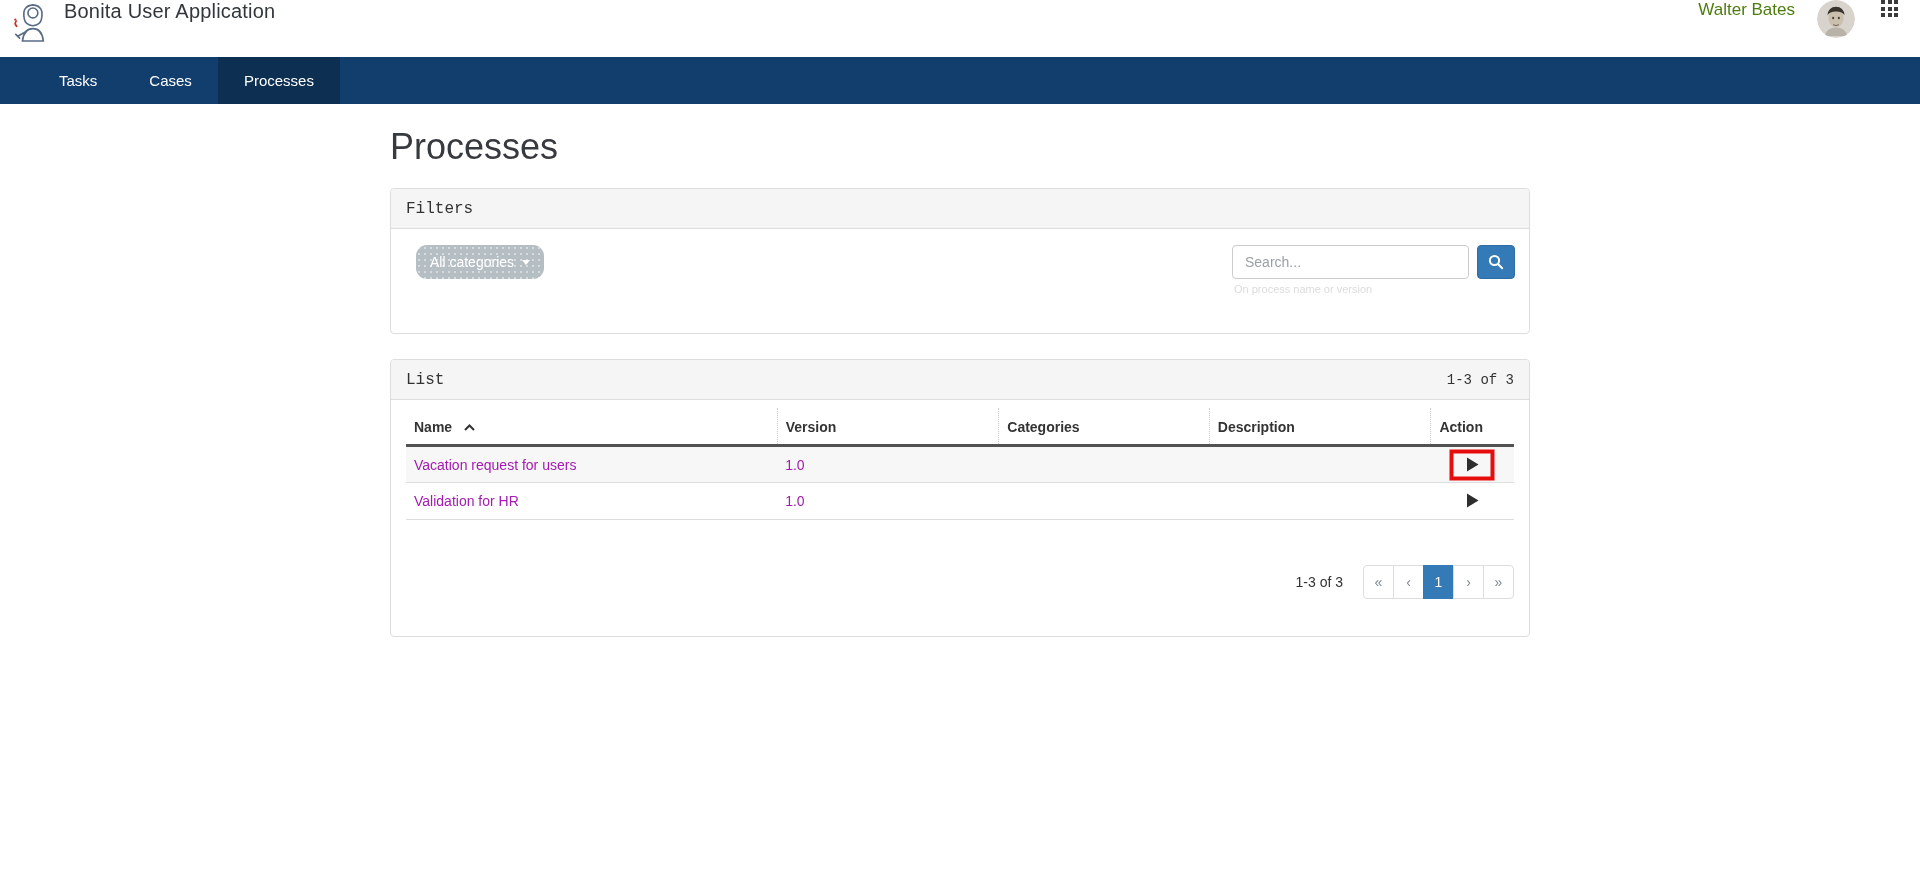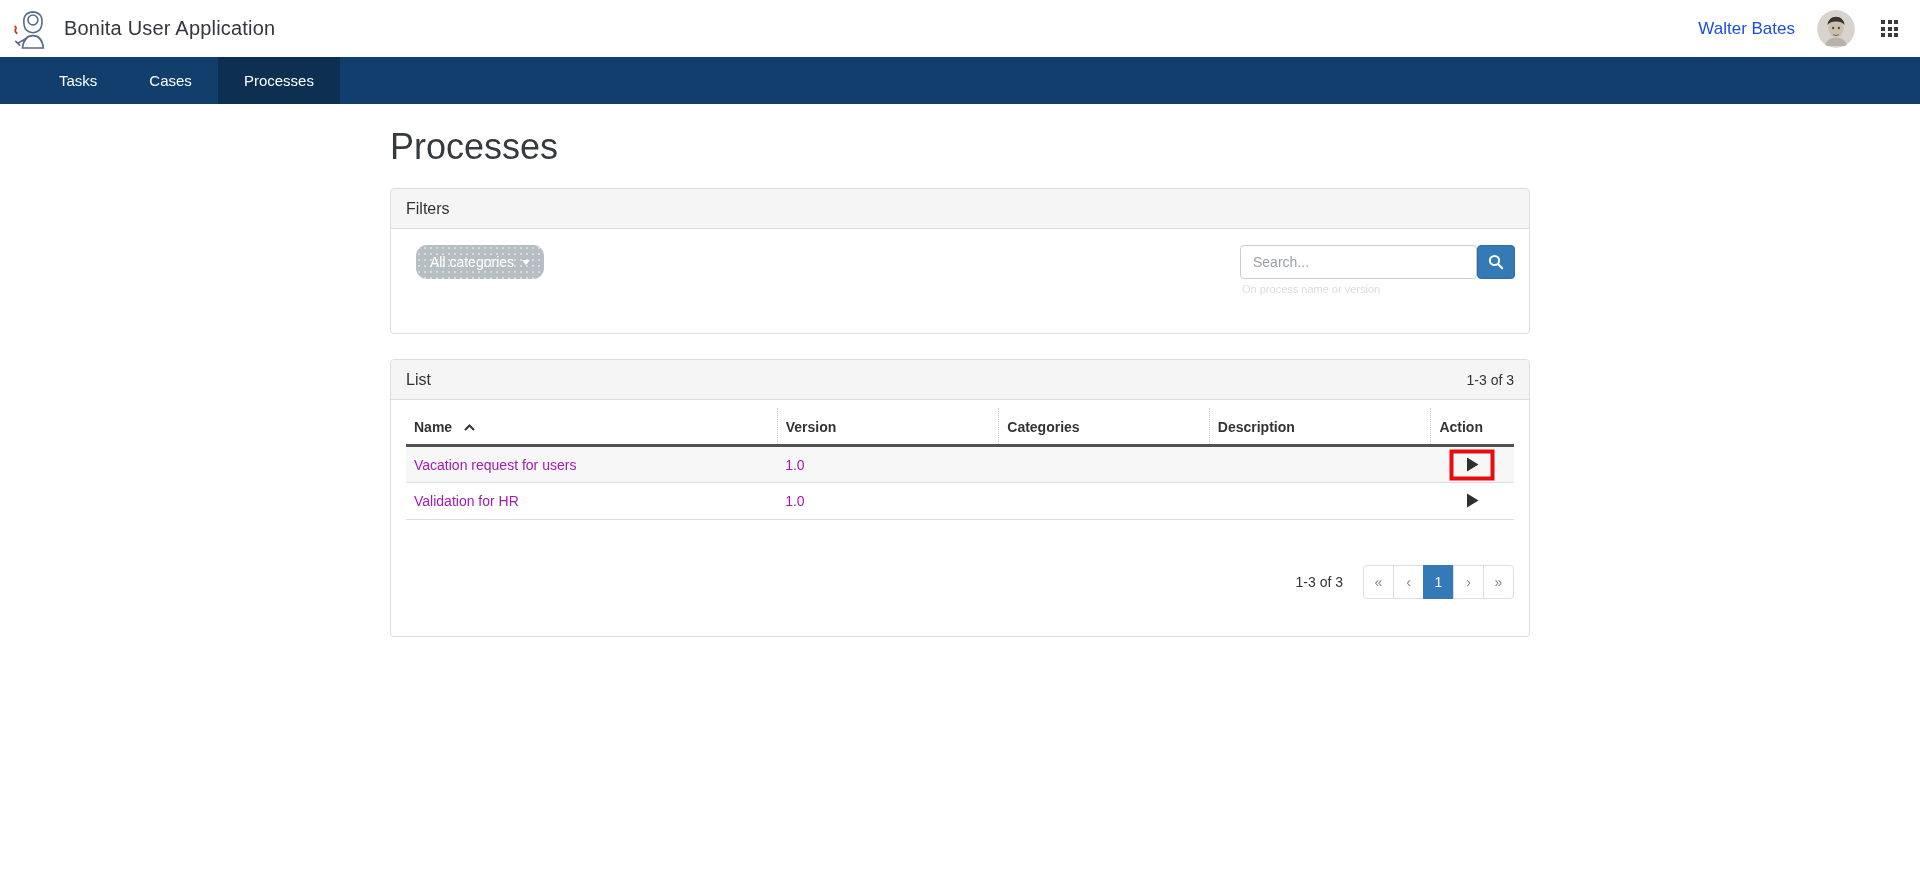--- a/index.html
+++ b/index.html
@@ -1,64 +1,64 @@
 <!DOCTYPE html>
 <html><head>
 <meta charset="utf-8">
 <style>
   * { margin: 0; padding: 0; box-sizing: border-box; }
   html, body { width: 1920px; height: 878px; background: #fff; overflow: hidden; }
   body { font-family: "Liberation Sans", sans-serif; color: #333; }
 
   
   .top-header {
-    height: 57px; background: #fff; display: flex; align-items: center;
+    height: 57px; background: #fff; display: flex; align-items: flex-start;
     padding: 0 22px 0 12px;
   }
   .logo { width: 38px; height: 44px; margin-right: 14px; flex: 0 0 auto; }
   .app-title { font-size: 20px; color: #32373c; letter-spacing: .2px; }
   .header-spacer { flex: 1; }
-  .user-name { font-size: 17px; color: #1d4ed8; margin-right: 22px; }
+  .user-name { font-size: 17px; color: #4d7c0f; margin-right: 22px; }
   .avatar { width: 38px; height: 38px; border-radius: 50%; overflow: hidden; margin-right: 26px; flex: 0 0 auto; }
   .grid-icon { width: 17px; height: 17px; display: grid; grid-template-columns: repeat(3,1fr); gap: 2.5px; cursor: pointer; }
   .grid-icon span { background: #3b3b3b; width: 100%; height: 100%; }
 
   
   .navbar { height: 47px; background: #123e6d; display: flex; padding-left: 33px; }
   .nav-tab {
     color: #fff; font-size: 15px; display: flex; align-items: center;
     padding: 11px 26px; cursor: pointer; white-space: nowrap;
   }
   .nav-tab.active { background: #0c2f52; }
 
   
   .container { width: 1140px; margin: 0 auto; }
   h1.page-title { font-size: 36px; font-weight: 400; color: #373a3e; margin: 21px 0 19px 0; line-height: 44px; }
 
   .panel { border: 1px solid #ddd; border-radius: 4px; background: #fff; }
   .panel-heading {
     height: 40px; background: #f5f5f5; border-bottom: 1px solid #ddd;
     border-radius: 4px 4px 0 0; display: flex; align-items: center;
-    justify-content: space-between; padding: 0 15px; font-size: 16px; color: #333;
+    justify-content: space-between; padding: 0 15px; font-size: 16px; color: #333; font-family: Liberation Mono, monospace;
   }
   .panel-heading .range { font-size: 14px; color: #333; }
 
   
   .filters-body { display: flex; justify-content: space-between; align-items: flex-start; padding: 16px 14px 38px 25px; }
   .btn-categories {
     height: 34px; padding: 0 14px; border: none; border-radius: 11px;
     background-color: #b5bec3;
     background-image: radial-gradient(rgba(255,255,255,.45) 1px, transparent 1.2px);
     background-size: 6px 6px;
     color: #fff; font-size: 14px; font-family: "Liberation Sans", sans-serif;
     display: inline-flex; align-items: center; gap: 8px; cursor: pointer;
   }
   .caret-down { width: 0; height: 0; border-left: 4px solid transparent; border-right: 4px solid transparent; border-top: 5px solid #fff; }
   .search-zone { display: flex; flex-direction: column; }
-  .search-row { display: flex; }
+  .search-row { display: flex; gap: 8px; }
   .search-input {
     width: 237px; height: 34px; border: 1px solid #ccc; border-radius: 4px;
     padding: 0 12px; font-size: 14px; font-family: "Liberation Sans", sans-serif; color: #555;
   }
   .search-input::placeholder { color: #9aa0a6; }
   .btn-search {
     width: 38px; height: 34px; background: #337ab7; border: 1px solid #2e6da4;
     border-radius: 4px; display: flex; align-items: center; justify-content: center; cursor: pointer;
   }
   .search-hint { font-size: 11px; color: #dcdcdc; margin-top: 4px; padding-left: 2px; }

